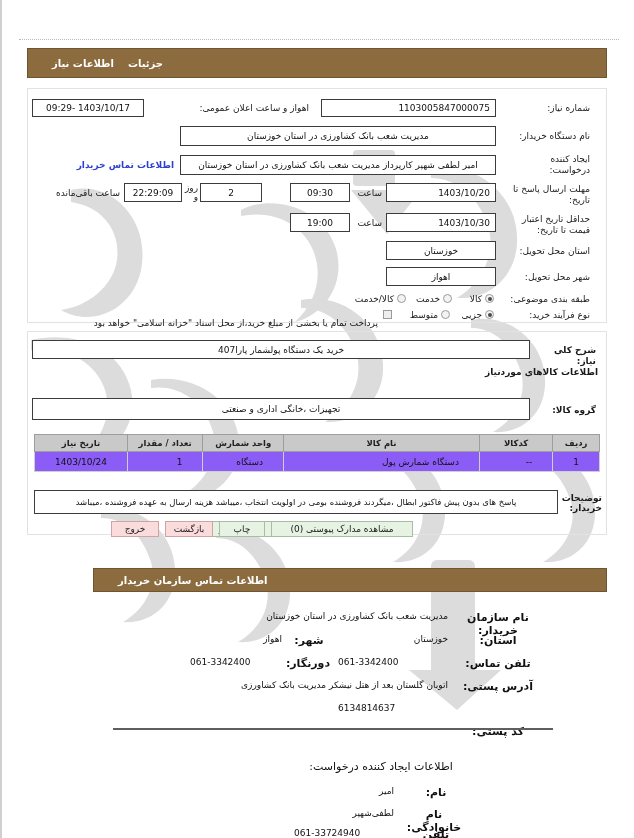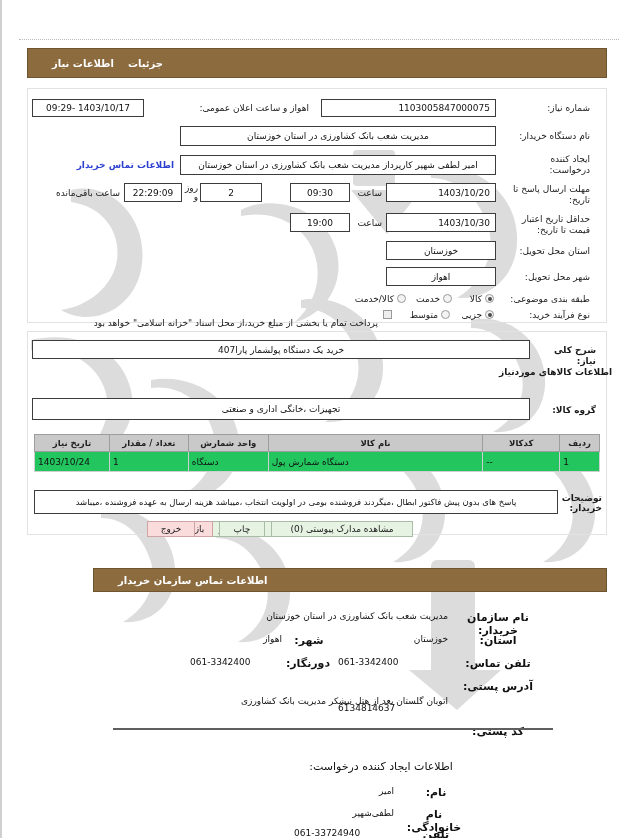--- a/index.html
+++ b/index.html
@@ -150,24 +150,24 @@
     background: #c9c9c9;
     border: 1px solid #9d9d9d;
     font-weight: bold;
     color: #222;
     height: 16px;
     padding: 0 3px;
     font-size: 8.5px;
   }
   table.goods td {
     border: 1px solid #cfcfcf;
-    background: #22c55e;
+    background: #8b5cf6;
     height: 19px;
-    text-align: left;
-    padding: 0 3px;
+    text-align: right;
+    padding: 0 20px;
     color: #111;
   }
 
   
   .btn {
     position: absolute;
     box-sizing: border-box;
     height: 16px;
     border: 1px solid #9b9b9b;
     font-size: 9px;
@@ -293,21 +293,21 @@
     <div class="radio" style="right:184px; top:310px;"></div>
     <div class="lbl" style="right:196px; top:310px; width:36px;">متوسط</div>
     <div class="chk" style="right:242px; top:310px;"></div>
     <div class="lbl" style="right:256px; top:310px; width:330px;margin-top:8px;">پرداخت تمام یا بخشی از مبلغ خرید،از محل اسناد "خزانه اسلامی" خواهد بود</div>
 
     <div class="card" style="left:26px; top:331px; width:580px; height:204px;"></div>
 
     <div class="lbl b" style="right:38px; top:345px; width:64px;">شرح کلی نیاز:</div>
     <div class="fld center" style="right:104px; top:340px; width:498px; height:19px;">خرید یک دستگاه پولشمار پارا407</div>
 
-    <div class="lbl b" style="right:22px; top:367px; width:160px;">اطلاعات کالاهای موردنیاز</div>
+    <div class="lbl b" style="right:36px; top:367px; width:160px;">اطلاعات کالاهای موردنیاز</div>
 
     <div class="lbl b" style="right:38px; top:405px; width:58px;">گروه کالا:</div>
     <div class="fld center" style="right:104px; top:398px; width:498px; height:22px;">تجهیزات ،خانگی اداری و صنعتی</div>
 
     <table class="goods" style="right:34px; top:434px; width:566px;">
       <thead>
         <tr>
           <th style="width:34px">ردیف</th>
           <th style="width:76px">کدکالا</th>
           <th style="width:230px">نام کالا</th>
@@ -329,41 +329,41 @@
     </table>
 
     <div class="lbl b" style="right:32px; top:493px; width:42px; line-height:10px;">توضیحات
 خریدار:</div>
     <div class="fld center" style="right:76px; top:490px; width:524px; height:24px; font-size:8.5px;">پاسخ های بدون پیش فاکتور ابطال ،میگردند فروشنده بومی در اولویت انتخاب ،میباشد هزینه ارسال به عهده فروشنده ،میباشد</div>
 
     <div class="btn green" style="right:348px; top:521px; width:90px;">پاسخ به نیاز</div>
     <div class="btn green" style="right:254px; top:521px; width:142px; right:auto; left:270px;">مشاهده مدارک پیوستی (0)</div>
     <div class="btn green" style="left:218px; top:521px; width:46px;font-family:Liberation Serif, serif;">چاپ</div>
     <div class="btn pink" style="left:164px; top:521px; width:48px;">بازگشت</div>
-    <div class="btn pink" style="left:110px; top:521px; width:48px;margin-left:36px;">خروج</div>
+    <div class="btn pink" style="left:110px; top:521px; width:48px;">خروج</div>
 
     <div class="section-bar" style="left:92px; top:568px; width:514px; height:24px; font-size:10px;">
       <span class="bar-seg">اطلاعات تماس سازمان خریدار</span>
     </div>
 
     <div class="frow-lbl" style="right:92px; top:611px; width:88px;">نام سازمان خریدار:</div>
     <div class="frow-val" style="right:186px; top:611px; width:230px;">مدیریت شعب بانک کشاورزی در استان خوزستان</div>
 
     <div class="frow-lbl" style="right:92px; top:634px; width:88px;">استان:</div>
     <div class="frow-val" style="right:186px; top:634px; width:90px;">خوزستان</div>
     <div class="frow-lbl" style="right:300px; top:634px; width:50px;">شهر:</div>
     <div class="frow-val" style="right:352px; top:634px; width:60px;">اهواز</div>
 
     <div class="frow-lbl" style="right:92px; top:657px; width:88px;">تلفن تماس:</div>
     <div class="frow-val ltr" style="right:186px; top:657px; width:110px;">061-3342400</div>
     <div class="frow-lbl" style="right:300px; top:657px; width:52px;">دورنگار:</div>
     <div class="frow-val ltr" style="right:354px; top:657px; width:90px;">061-3342400</div>
 
     <div class="frow-lbl" style="right:92px; top:680px; width:88px;">آدرس پستی:</div>
-    <div class="frow-val" style="right:186px; top:696px; width:270px;text-align:right;">اتوبان گلستان بعد از هتل نیشکر مدیریت بانک کشاورزی</div>
+    <div class="frow-val" style="right:186px; top:680px; width:270px;text-align:right;">اتوبان گلستان بعد از هتل نیشکر مدیریت بانک کشاورزی</div>
 
     <div class="frow-lbl" style="right:92px; top:725px; width:88px;">کد پستی:</div>
     <div class="frow-val ltr" style="right:186px; top:703px; width:110px;">6134814637</div>
 
     <div class="hr" style="left:112px; top:728px; width:440px;"></div>
 
     <div class="frow-lbl" style="right:168px; top:760px; width:170px; font-weight:normal;">اطلاعات ایجاد کننده درخواست:</div>
 
     <div class="frow-lbl" style="right:168px; top:786px; width:60px;">نام:</div>
     <div class="frow-val" style="right:240px; top:786px; width:80px;">امیر</div>

